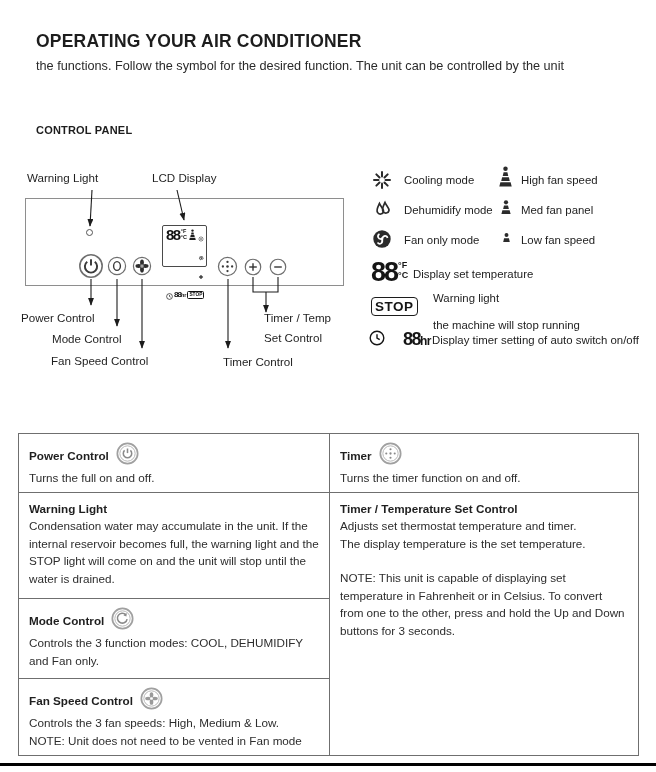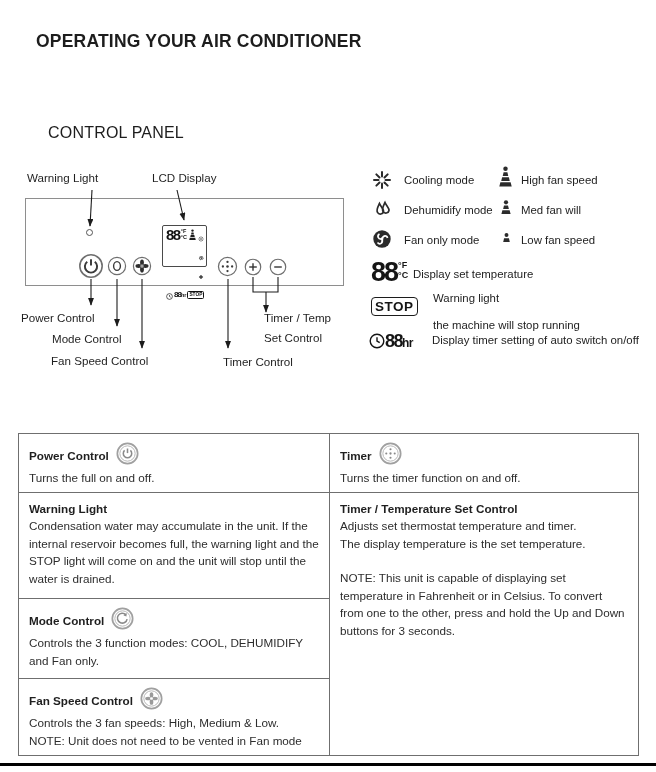--- a/index.html
+++ b/index.html
@@ -3,21 +3,21 @@
 <meta charset="utf-8">
 <style>
   html,body{margin:0;padding:0}
   body{
     position:relative;width:656px;height:772px;background:#ffffff;
     font-family:"Liberation Sans",sans-serif;color:#262626;overflow:hidden;
   }
   
   .doc-title{position:absolute;left:36px;top:31px;font-size:17.5px;font-weight:bold;letter-spacing:.2px;color:#1d1d1d;white-space:nowrap}
   .intro{position:absolute;left:36px;top:57px;font-size:12.7px;line-height:19.4px;color:#2a2a2a;white-space:nowrap}
-  .section-h{position:absolute;left:48px;top:124px;font-size:16px;font-weight:normal;color:#1d1d1d;letter-spacing:.2px}
+  .section-h{position:absolute;left:36px;top:124px;font-size:11px;font-weight:bold;color:#1d1d1d;letter-spacing:.2px}
   
   .dlabel{position:absolute;font-size:11.6px;color:#1f1f1f;white-space:nowrap}
   .panel{position:absolute;left:25px;top:198px;width:317px;height:86px;border:1px solid #8e8e8e;background:#fff}
   .warn-dot{position:absolute;left:86px;top:229px;width:5px;height:5px;border:1px solid #555;border-radius:50%}
   .pbtn{position:absolute;display:flex;align-items:center;justify-content:center;color:#4a4a4a}
   .pbtn svg{display:block}
   .lcd{position:absolute;left:162px;top:225px;width:45px;height:42px;border:1.5px solid #4a4a4a;border-radius:2px;background:#fff;box-sizing:border-box;padding:2px 2px 1px 3px}
   .seg{font-family:Liberation Sans, sans-serif;font-weight:bold}
   .lcd-main{display:flex;align-items:flex-start}
   .lcd-temp{font-size:15px;line-height:14px;letter-spacing:-1.5px;color:#111}
@@ -28,35 +28,36 @@
   .lcd-stop{font-size:4.8px;font-weight:bold;border:.8px solid #111;border-radius:1.5px;padding:0 1px;line-height:6px;color:#111}
   .mini-col{display:flex;flex-direction:column;gap:1px;margin-left:1px}
   
   .leg-label{position:absolute;font-size:11.4px;color:#222;white-space:nowrap}
   .leg-icon{position:absolute;color:#2b2b2b}
   .leg-temp{position:absolute;left:371px;top:259px;display:flex;align-items:flex-start;color:#151515}
   .leg-temp-val{font-size:27px;line-height:26px;letter-spacing:-2px}
   .leg-temp-units{display:flex;flex-direction:column;font-size:9px;line-height:10px;font-weight:bold;margin-left:1px;margin-top:1px}
   .stop-badge{position:absolute;left:371px;top:297px;font-size:13.5px;font-weight:bold;letter-spacing:.5px;border:1.7px solid #1c1c1c;border-radius:4px;padding:0 3px;line-height:17px;color:#151515}
   .leg-timer{position:absolute;left:369px;top:328px;display:flex;align-items:center;color:#151515}
-  .leg-timer-val{font-size:18px;line-height:27px;letter-spacing:-1.5px;margin-left:0}
+  .leg-timer-val{font-size:18px;line-height:22px;letter-spacing:-1.5px;margin-left:18px}
   .leg-timer-val small{font-size:12px;letter-spacing:-.5px}
   
   table.ops{position:absolute;left:18px;top:433px;width:620px;border-collapse:collapse;table-layout:fixed}
   table.ops td{border:1px solid #6f6f6f;vertical-align:top;padding:8px 10px 0 10px;font-size:11.7px;line-height:17.6px;color:#2d2d2d;box-sizing:border-box}
   .ct{display:flex;align-items:center;gap:7px;font-weight:bold;color:#1f1f1f;line-height:15px;margin-bottom:1px}
   .ct .cicon{flex:0 0 auto;color:#9a9a9a}
   .bottom-rule{position:absolute;left:0;top:763px;width:656px;height:3px;background:#000}
   .arrows{position:absolute;left:0;top:165px;pointer-events:none}
 </style>
 </head>
 <body>
 
 <div class="doc-title">OPERATING YOUR AIR CONDITIONER</div>
 <div class="intro">
+  <div>the functions. Follow the symbol for the desired function. The unit can be controlled by the unit</div>
 </div>
 <div class="section-h">CONTROL PANEL</div>
 
 <div class="dlabel" style="left:27px;top:171px">Warning Light</div>
 <div class="dlabel" style="left:152px;top:171px">LCD Display</div>
 
 <div class="panel"></div>
 <div class="warn-dot"></div>
 
 <div class="pbtn" style="left:78px;top:253px">
@@ -229,21 +230,21 @@
 </span>
 <div class="leg-label" style="left:521px;top:174px">High fan speed</div>
 
 <span class="leg-icon" style="left:498px;top:199px">
   <svg width="16" height="19" viewBox="0 0 16 17" fill="#2b2b2b">
       <circle cx="8" cy="2.3" r="2.1"></circle>
       <polygon points="6,5.5 10,5.5 10.9,9 5.1,9"></polygon>
       <polygon points="4.4,10.3 11.6,10.3 12.6,14 3.4,14"></polygon>
     </svg>
 </span>
-<div class="leg-label" style="left:521px;top:204px">Med fan will</div>
+<div class="leg-label" style="left:521px;top:204px">Med fan panel</div>
 
 <span class="leg-icon" style="left:499px;top:231px">
   <svg width="15" height="15" viewBox="0 0 16 12" fill="#2b2b2b">
       <circle cx="8" cy="2.3" r="2.1"></circle>
       <polygon points="5.4,5.8 10.6,5.8 11.5,9.6 4.5,9.6"></polygon>
     </svg>
 </span>
 <div class="leg-label" style="left:521px;top:234px">Low fan speed</div>
 
 <div class="leg-temp">

